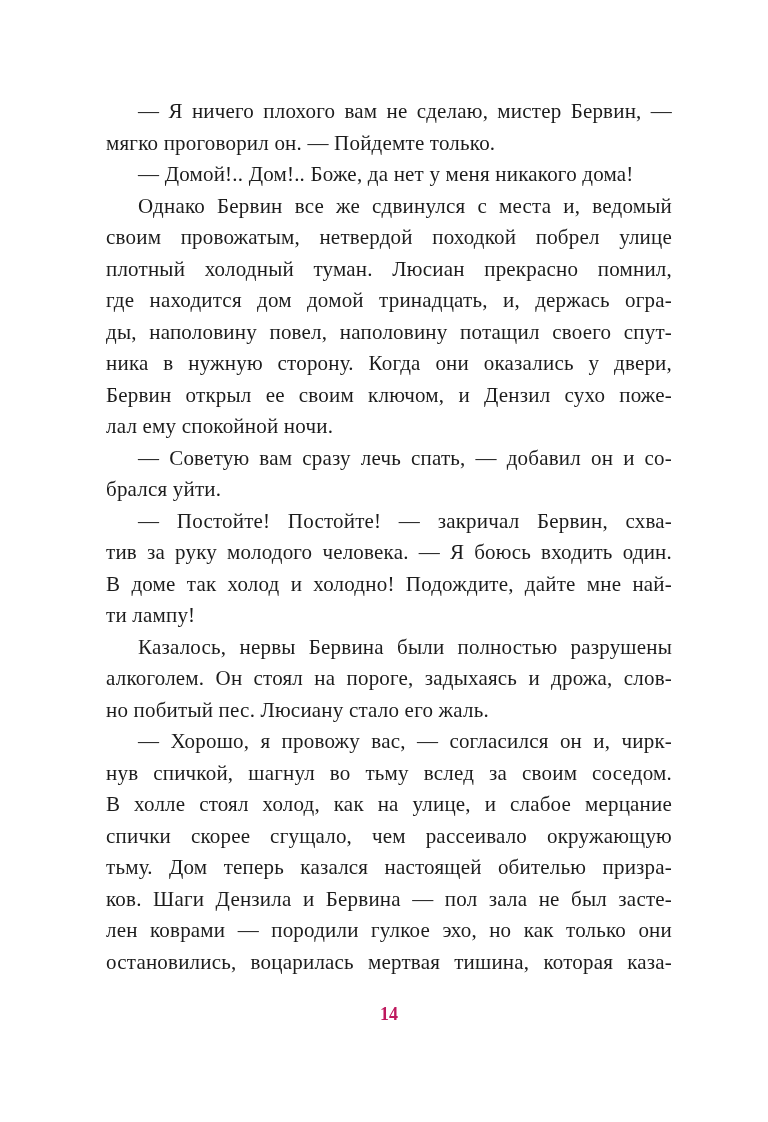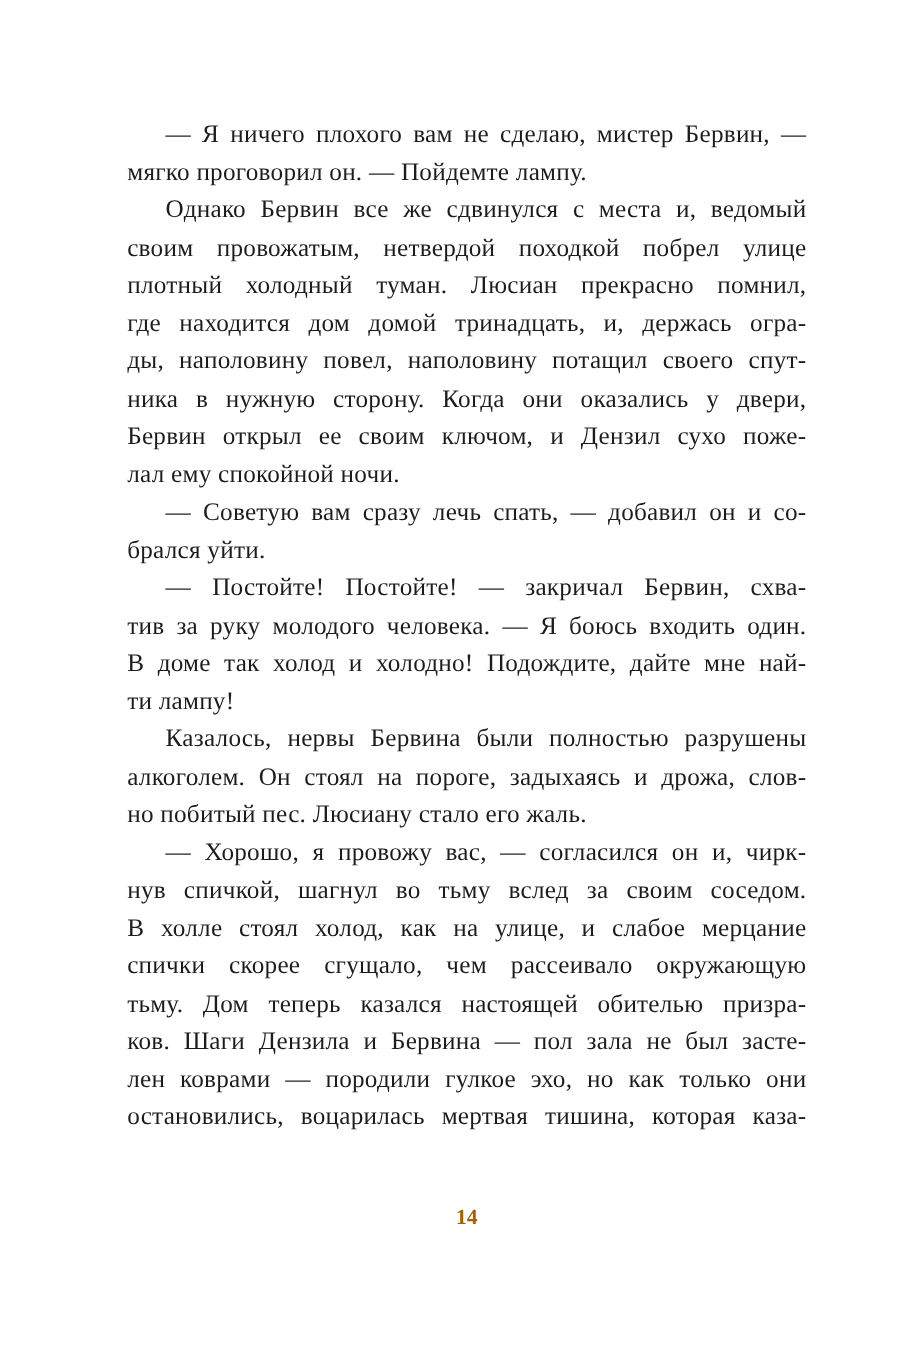--- a/index.html
+++ b/index.html
@@ -38,30 +38,31 @@
     text-justify: inter-word;
   }
   .page-number {
     position: absolute;
     top: 1004px;
     left: 106px;
     width: 566px;
     text-align: center;
     font-size: 18px;
     font-weight: bold;
-    color: #a16207;
+    color: #be185d;
   }
 </style>
 </head>
 <body>
 
 <div class="book-page">
   <div class="text-block">
       <div class="line indent justify">— Я ничего плохого вам не сделаю, мистер Бервин, —</div>
-      <div class="line">мягко проговорил он. — Пойдемте лампу.</div>
+      <div class="line">мягко проговорил он. — Пойдемте только.</div>
+      <div class="line indent">— Домой!.. Дом!.. Боже, да нет у меня никакого дома!</div>
       <div class="line indent justify">Однако Бервин все же сдвинулся с места и, ведомый</div>
       <div class="line justify">своим провожатым, нетвердой походкой побрел улице</div>
       <div class="line justify">плотный холодный туман. Люсиан прекрасно помнил,</div>
       <div class="line justify">где находится дом домой тринадцать, и, держась огра-</div>
       <div class="line justify">ды, наполовину повел, наполовину потащил своего спут-</div>
       <div class="line justify">ника в нужную сторону. Когда они оказались у двери,</div>
       <div class="line justify">Бервин открыл ее своим ключом, и Дензил сухо поже-</div>
       <div class="line">лал ему спокойной ночи.</div>
       <div class="line indent justify">— Советую вам сразу лечь спать, — добавил он и со-</div>
       <div class="line">брался уйти.</div>

